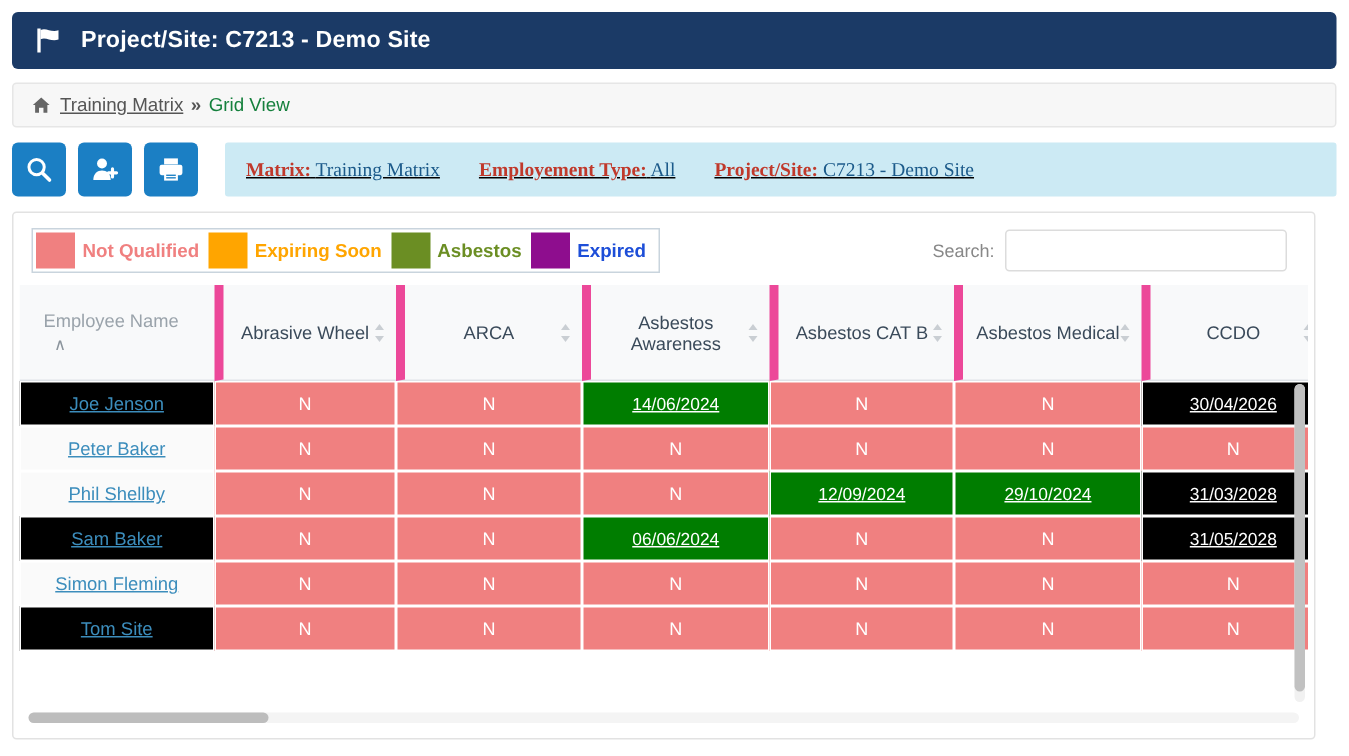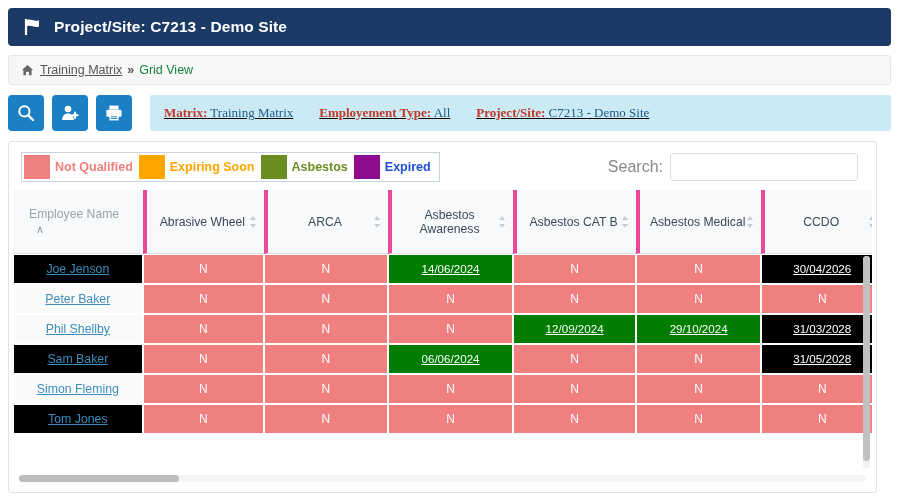--- a/index.html
+++ b/index.html
@@ -114,21 +114,21 @@
   .legend-item { display: flex; align-items: center; }
   .legend-swatch { width: 26px; height: 24px; display: block; }
   .legend-label {
     font-size: 12.5px;
     font-weight: bold;
     padding: 0 6px 0 5px;
     white-space: nowrap;
   }
 
   .search-wrap { display: flex; align-items: center; padding-right: 6px; }
-  .search-label { font-size: 16px; color: #888; margin-right: 7px; }
+  .search-label { font-size: 12px; color: #888; margin-right: 7px; }
   .search-input {
     width: 188px; height: 28px;
     border: 1px solid #dcdcdc;
     border-radius: 3px;
     padding: 0 8px;
     font-size: 12.5px;
     font-family: "Liberation Sans", sans-serif;
     outline: none;
     background: #fff;
   }
@@ -142,21 +142,21 @@
   }
   table.matrix {
     border-collapse: separate;
     border-spacing: 0;
     width: 870px;
     table-layout: fixed;
   }
   table.matrix thead th {
     background: #f8f9fa;
     border-bottom: 1px solid #dfe3e8;
-    border-left: 4px solid #ec4899;
+    border-left: 6px solid #ec4899;
     color: #3a4a5a;
     font-size: 12.2px;
     font-weight: normal;
     height: 64px;
     vertical-align: middle;
     text-align: center;
     padding: 4px 14px 4px 8px;
     position: relative;
   }
   table.matrix thead th:first-child {
@@ -428,21 +428,21 @@
           <tr class="row-even">
             <td class="name-cell"><a>Simon Fleming</a></td>
             <td class="c-notqual"><span>N</span></td>
             <td class="c-notqual"><span>N</span></td>
             <td class="c-notqual"><span>N</span></td>
             <td class="c-notqual"><span>N</span></td>
             <td class="c-notqual"><span>N</span></td>
             <td class="c-notqual"><span>N</span></td>
           </tr>
           <tr class="row-odd">
-            <td class="name-cell"><a>Tom Jones</a></td>
+            <td class="name-cell"><a>Tom Site</a></td>
             <td class="c-notqual"><span>N</span></td>
             <td class="c-notqual"><span>N</span></td>
             <td class="c-notqual"><span>N</span></td>
             <td class="c-notqual"><span>N</span></td>
             <td class="c-notqual"><span>N</span></td>
             <td class="c-notqual"><span>N</span></td>
           </tr>
         </tbody>
     </table>
     <div class="edge-head"></div>

